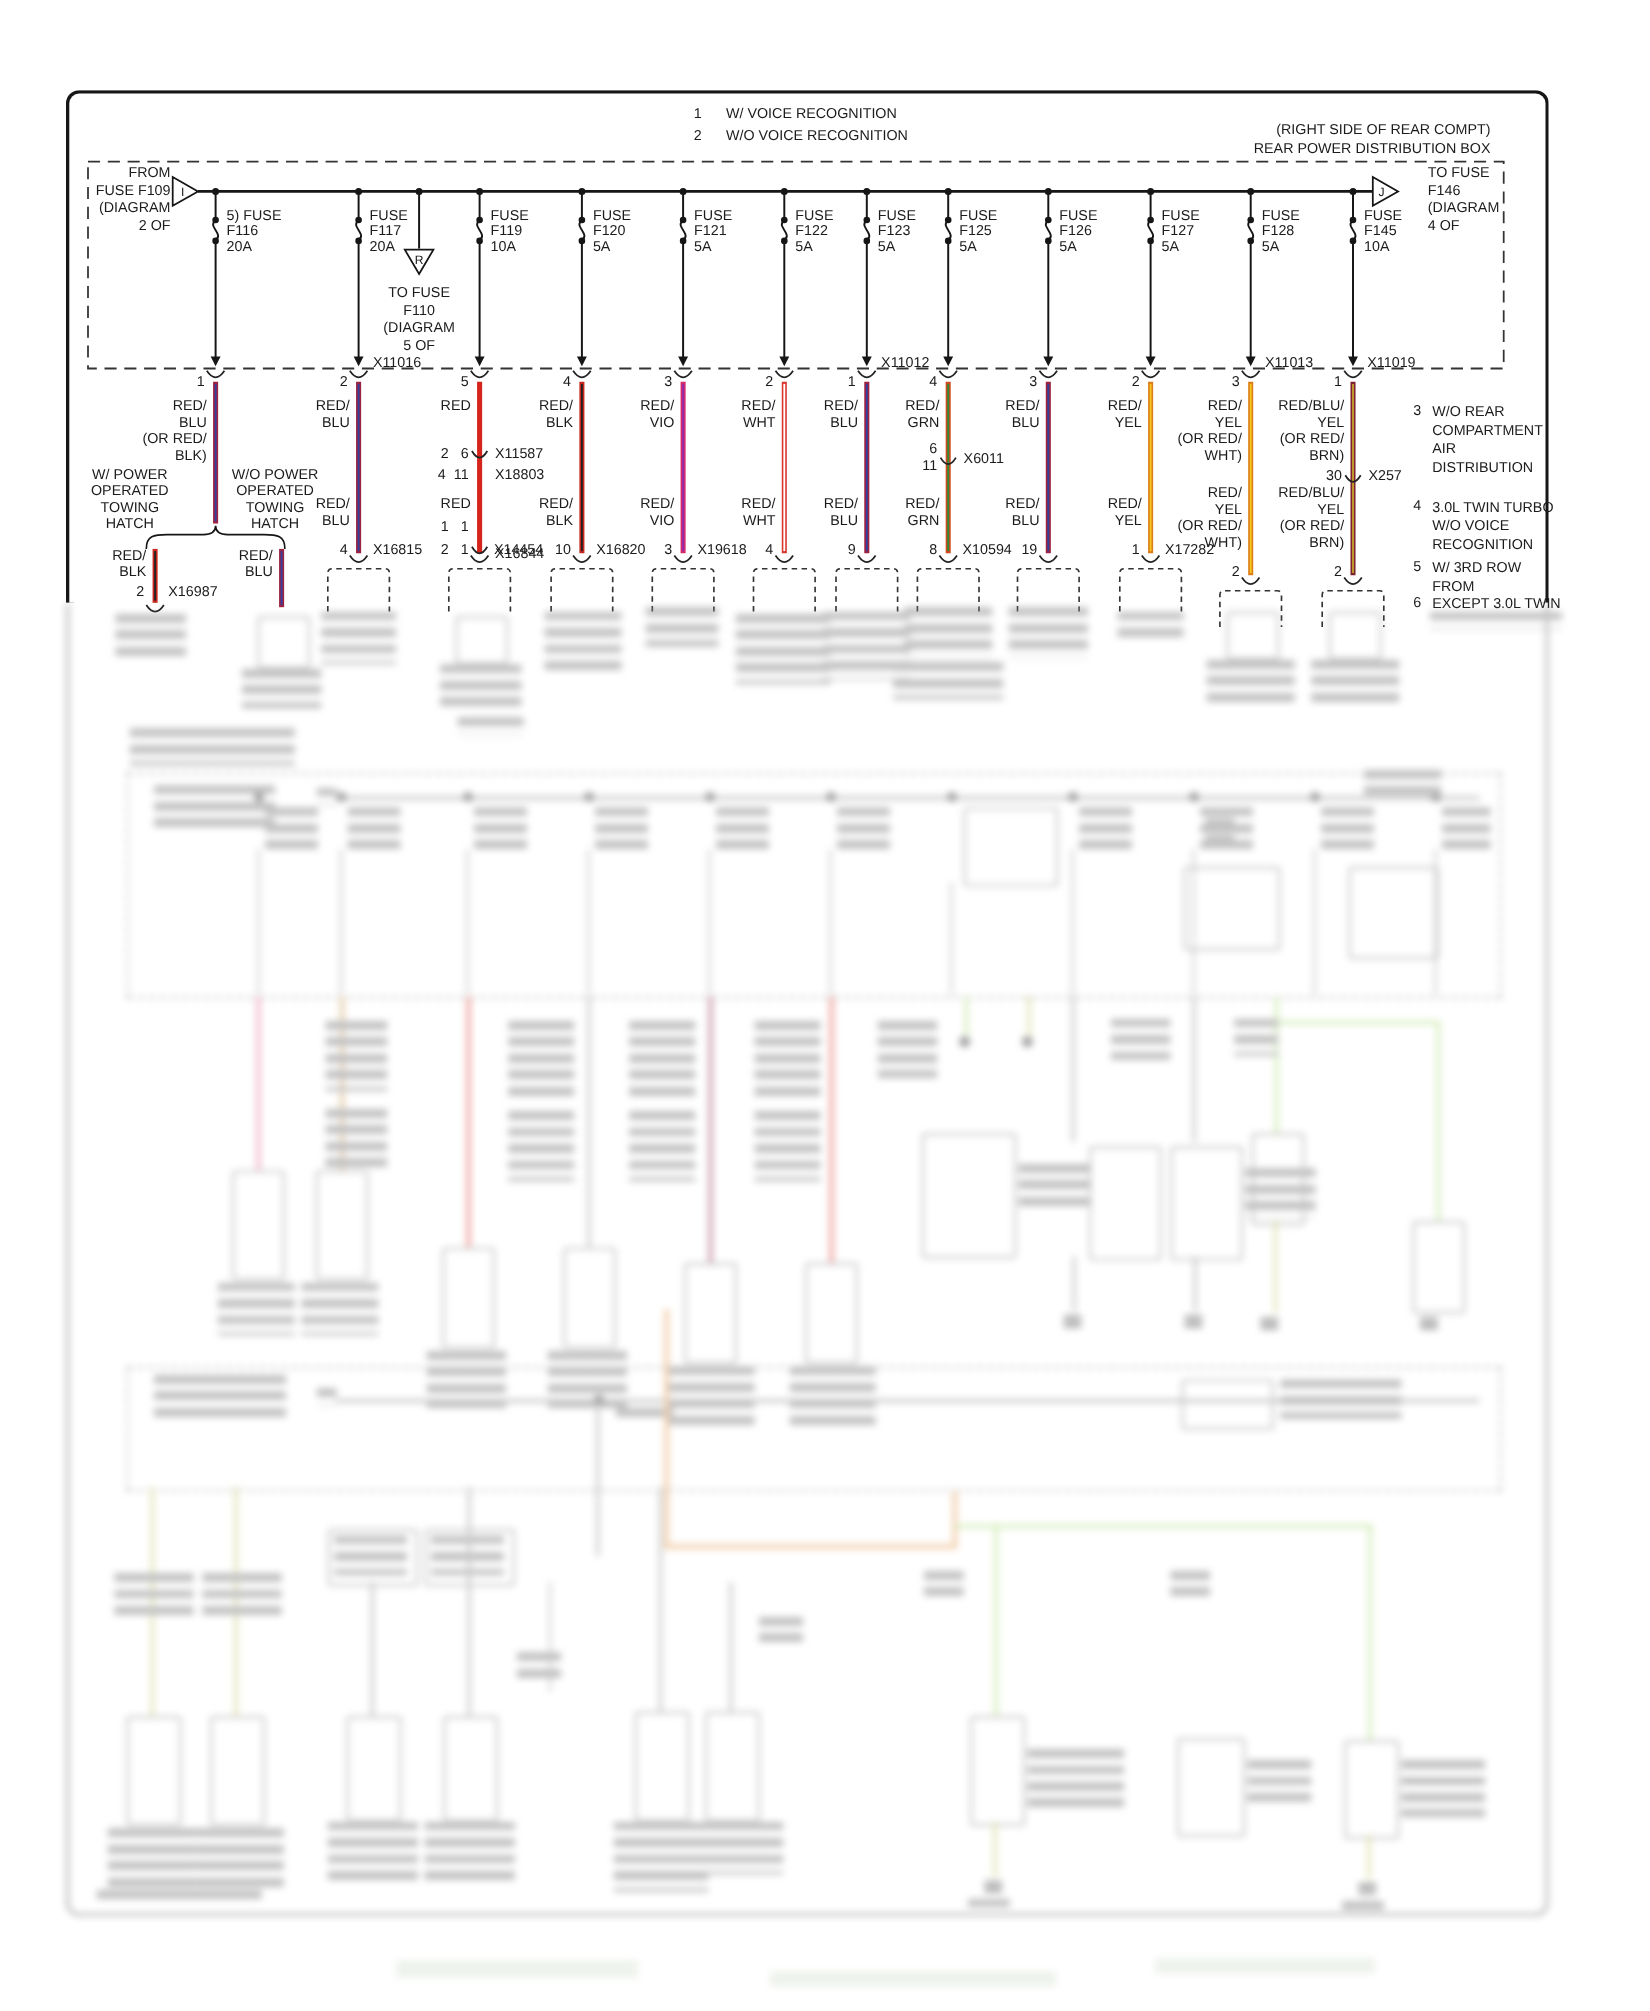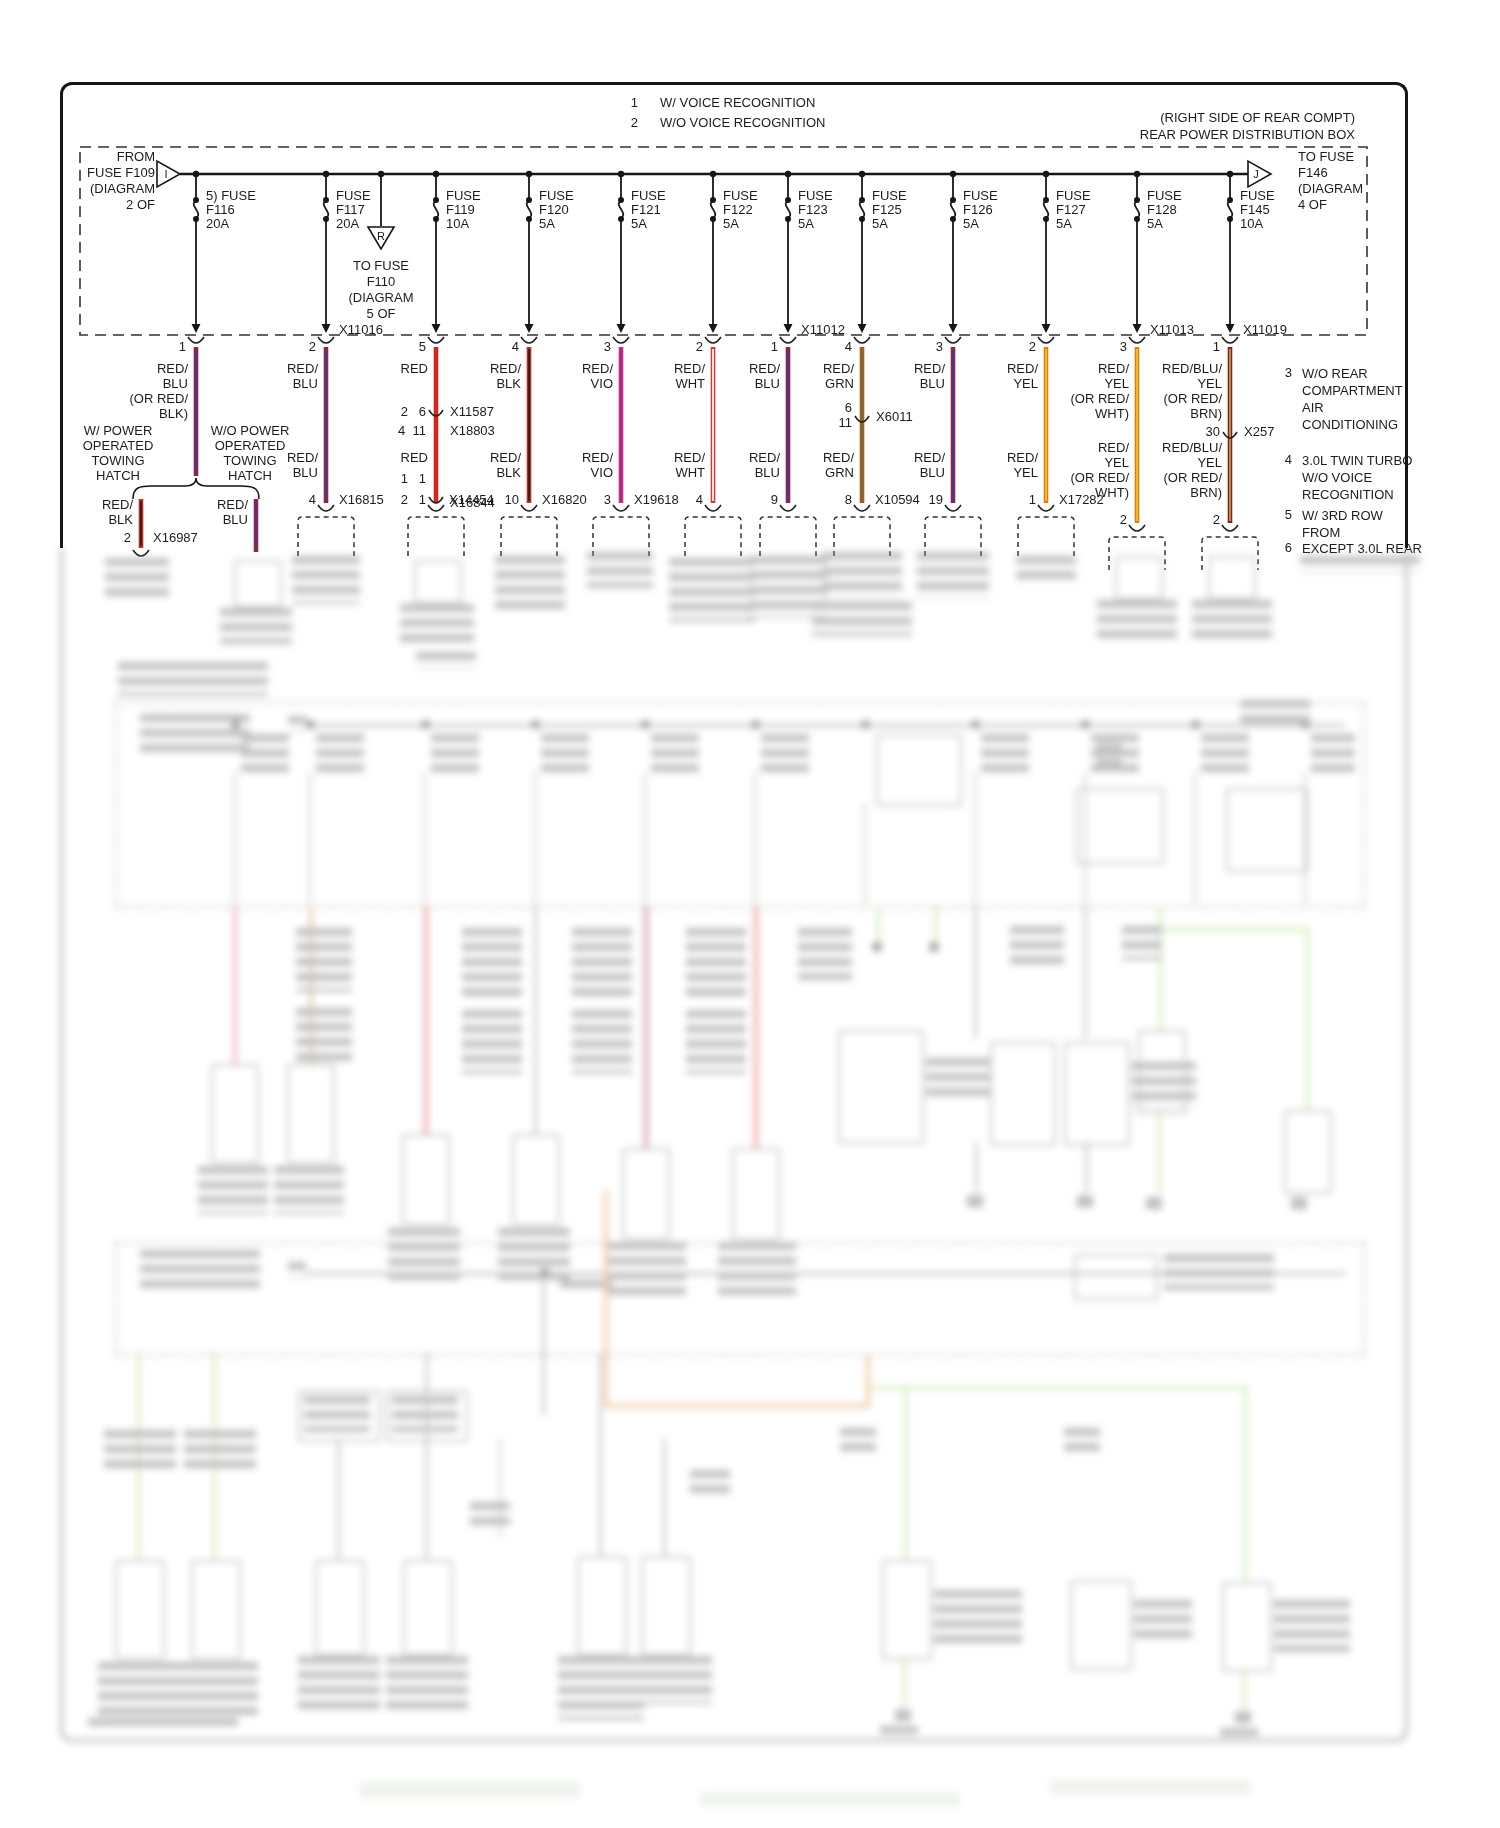--- a/index.html
+++ b/index.html
@@ -241,30 +241,30 @@
   <div class="lbl ra" style="left:53px;top:497px;width:80px">RED/
 BLK</div>
   <div class="lbl ra" style="left:168px;top:497px;width:80px">RED/
 BLU</div>
   <div class="lbl ra" style="left:95px;top:530px;width:36px">2</div>
   <div class="lbl" style="left:153px;top:530px;width:90px">X16987</div>
 
   <div class="lbl ra" style="left:1270px;top:365px;width:22px">3</div>
   <div class="lbl" style="left:1302px;top:365px;width:160px;line-height:17px">W/O REAR COMPARTMENT
 AIR
-CONDITIONING</div>
+DISTRIBUTION</div>
   <div class="lbl ra" style="left:1270px;top:452px;width:22px">4</div>
   <div class="lbl" style="left:1302px;top:452px;width:160px;line-height:17px">3.0L TWIN TURBO
 W/O VOICE
 RECOGNITION</div>
   <div class="lbl ra" style="left:1270px;top:507px;width:22px">5</div>
   <div class="lbl" style="left:1302px;top:507px;width:160px;line-height:17px">W/ 3RD ROW
 FROM</div>
   <div class="lbl ra" style="left:1270px;top:540px;width:22px">6</div>
-  <div class="lbl" style="left:1302px;top:540px;width:160px;line-height:17px">EXCEPT 3.0L REAR</div>
+  <div class="lbl" style="left:1302px;top:540px;width:160px;line-height:17px">EXCEPT 3.0L TWIN</div>
 
   <div id="columns">
       <div class="col" style="left: 86px;">
     <div class="lbl f-name">5) FUSE
 F116
 20A</div>
     <div class="lbl ra f-pin">1</div>
     <div class="lbl f-conn"></div>
     <div class="lbl ra f-w1">RED/
 BLU

